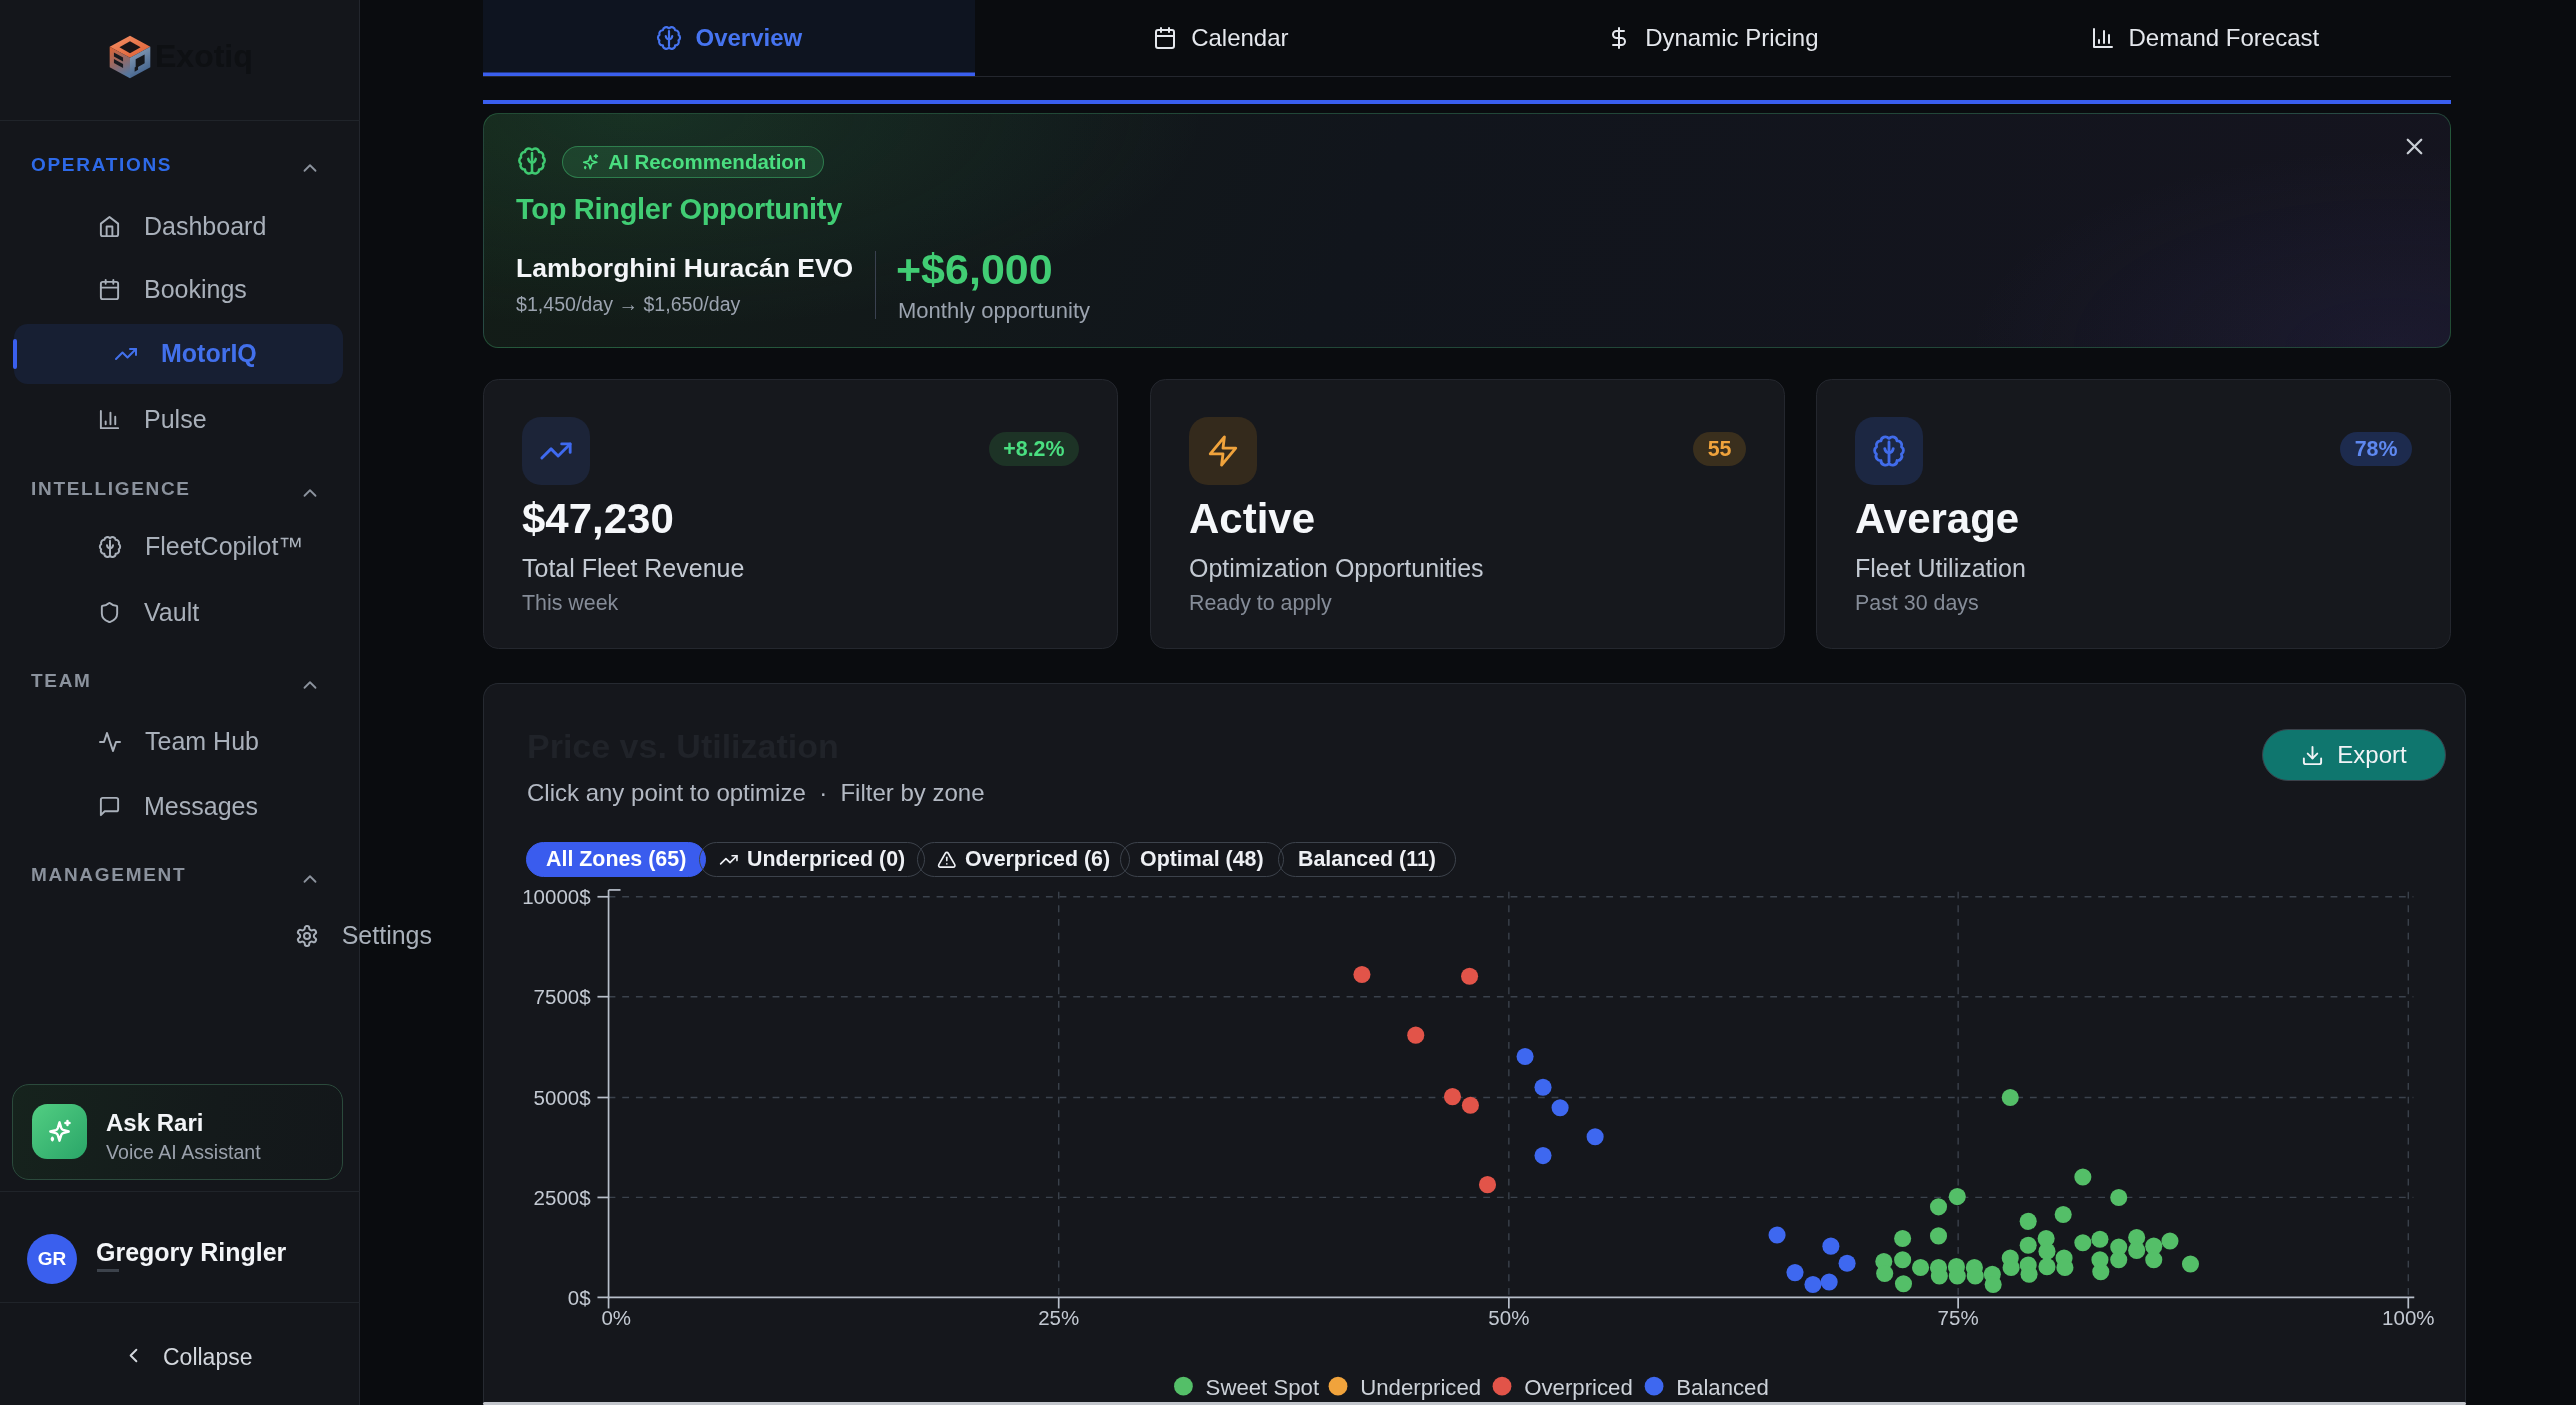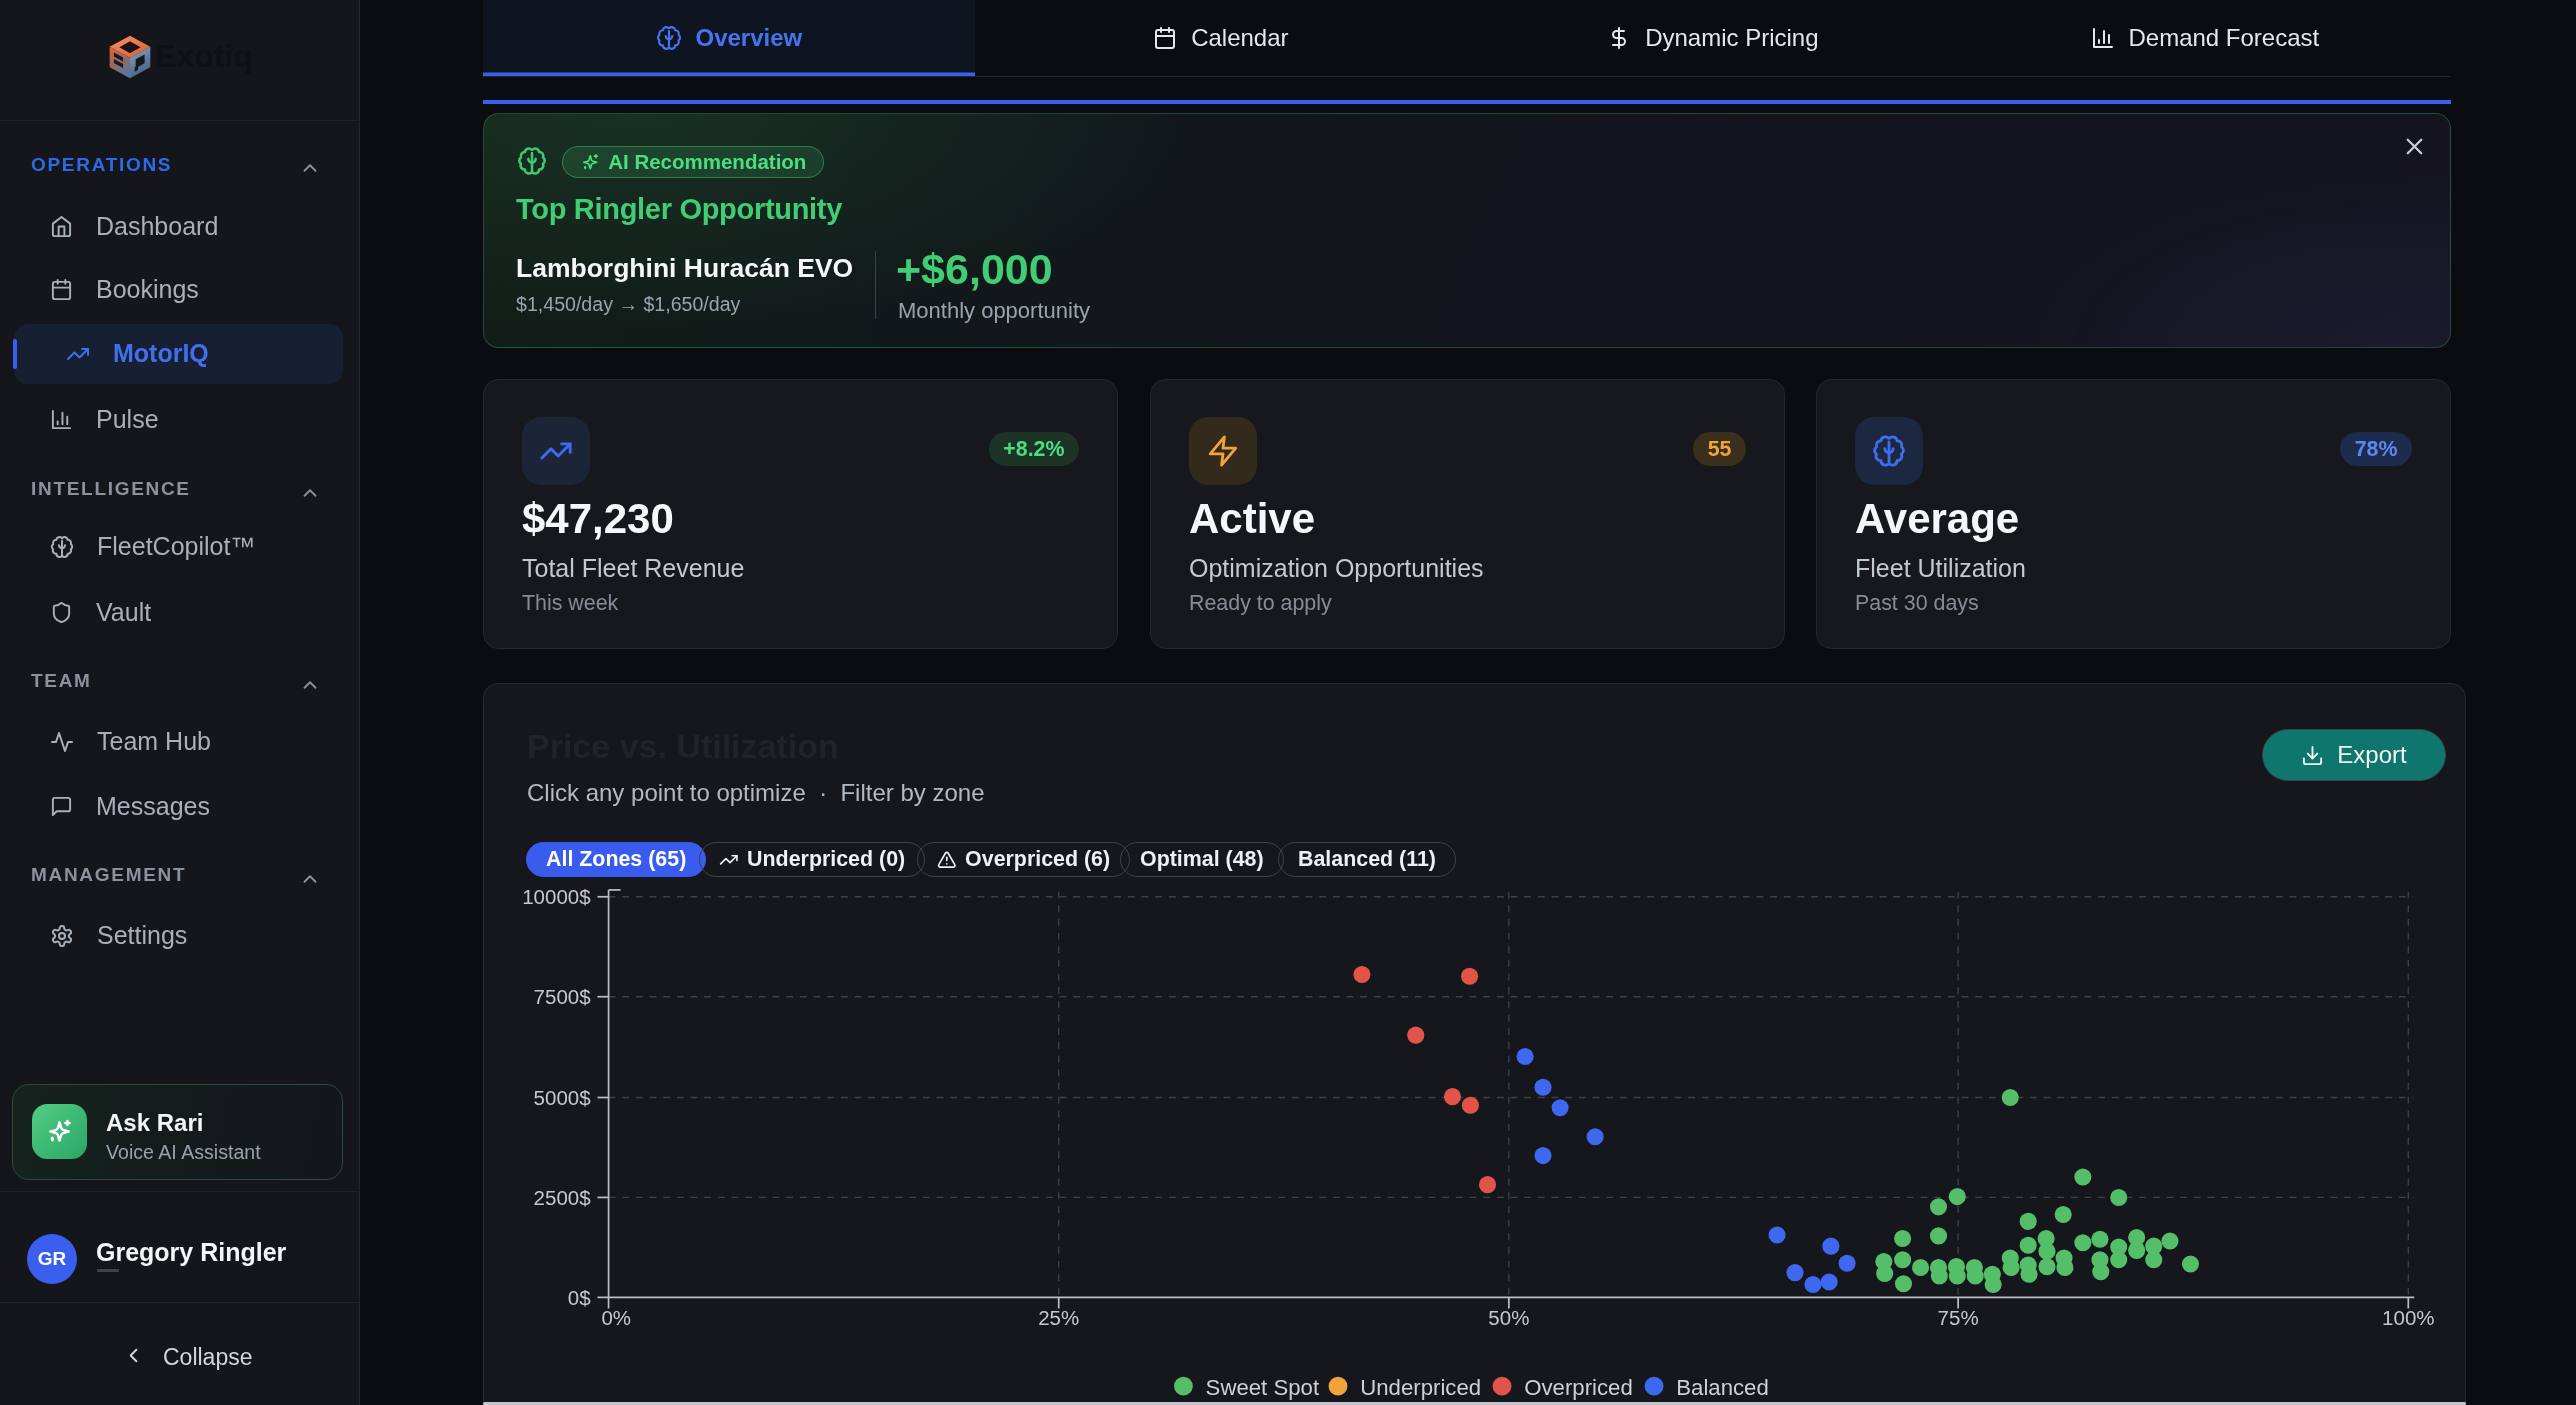--- a/index.html
+++ b/index.html
@@ -5,21 +5,21 @@
   * { margin:0; padding:0; box-sizing:border-box; }
   html,body { width:2576px; height:1406px; background:#0a0c0f; font-family:"Liberation Sans", sans-serif; overflow:hidden; }
   .abs { position:absolute; }
   svg.ic { display:block; }
 
   
   #sidebar { position:absolute; left:0; top:0; width:360px; height:1406px; background:#14161b; border-right:0.9px solid #23262d; }
   .shead { position:absolute; left:31px; font-size:19px; font-weight:bold; letter-spacing:1.7px; color:#8b929d; }
   .shead.blue { color:#2e6ae8; }
   .schev { position:absolute; right:38px; }
-  .sitem { position:absolute; left:0; width:432px; display:flex; align-items:center; color:#a9b0ba; font-size:25px; font-weight:500; }
+  .sitem { position:absolute; left:0; width:432px; display:flex; align-items:center; color:#a9b0ba; font-size:25px; font-weight:500;padding-left:48px; }
   .sitem .sic { margin-left:50px; margin-right:23px; }
 
   
   #tabbar { position:absolute; left:483px; top:0; width:1968px; height:77px; border-bottom:0.9px solid #24272e; display:flex; }
   .tab { flex:1; display:flex; align-items:center; justify-content:center; gap:13.7px; color:#e4e7ec; font-size:24px; font-weight:500; }
   .tab.active { background:#0e1420; color:#4674f0; box-shadow:inset 0 -3.4px 0 #3a5fee; font-weight:600;}
 
   #bluebar { position:absolute; left:483px; top:100px; width:1968px; height:4.3px; background:#3a5fee; }
   #bluebar2 { position:absolute; left:483px; top:1402px; width:1983px; height:3.4px; background:#c2c5cb; border-radius:1.7px;}
 
@@ -171,21 +171,21 @@
         <path d="M21 15a2 2 0 0 1-2 2H7l-4 4V5a2 2 0 0 1 2-2h14a2 2 0 0 1 2 2z"></path>
       </svg>
     Messages
   </div>
 
   <div class="shead" style="top:864px;">MANAGEMENT</div>
   <svg class="ic abs schev" style="top:868px" width="22" height="22" viewBox="0 0 24 24" fill="none" stroke="#8b929d" stroke-width="2" stroke-linecap="round" stroke-linejoin="round">
       <polyline points="18 15 12 9 6 15"></polyline>
     </svg>
 
-  <div class="sitem" style="top:922px;height:27px;">
+  <div class="sitem" style="top:922px;height:27px;justify-content:flex-end;">
     <svg class="ic sic" width="24" height="24" viewBox="0 0 24 24" fill="none" stroke="#a9b0ba" stroke-width="2" stroke-linecap="round" stroke-linejoin="round">
         <path d="M12.22 2h-.44a2 2 0 0 0-2 2v.18a2 2 0 0 1-1 1.73l-.43.25a2 2 0 0 1-2 0l-.15-.08a2 2 0 0 0-2.73.73l-.22.38a2 2 0 0 0 .73 2.73l.15.1a2 2 0 0 1 1 1.72v.51a2 2 0 0 1-1 1.74l-.15.09a2 2 0 0 0-.73 2.73l.22.38a2 2 0 0 0 2.73.73l.15-.08a2 2 0 0 1 2 0l.43.25a2 2 0 0 1 1 1.73V20a2 2 0 0 0 2 2h.44a2 2 0 0 0 2-2v-.18a2 2 0 0 1 1-1.73l.43-.25a2 2 0 0 1 2 0l.15.08a2 2 0 0 0 2.73-.73l.22-.39a2 2 0 0 0-.73-2.73l-.15-.08a2 2 0 0 1-1-1.74v-.5a2 2 0 0 1 1-1.74l.15-.09a2 2 0 0 0 .73-2.73l-.22-.38a2 2 0 0 0-2.73-.73l-.15.08a2 2 0 0 1-2 0l-.43-.25a2 2 0 0 1-1-1.73V4a2 2 0 0 0-2-2z"></path>
         <circle cx="12" cy="12" r="3"></circle>
       </svg>
     Settings
   </div>
 
   <div class="abs" style="left:12px;top:1084px;width:331px;height:96px;border-radius:17px;border:0.9px solid #2b4a3c;
        background:linear-gradient(100deg,#16231d 0%,#141a1b 60%,#13171a 100%);"></div>
   <div class="abs" style="left:32px;top:1104px;width:55px;height:55px;border-radius:15.4px;display:flex;align-items:center;justify-content:center;

